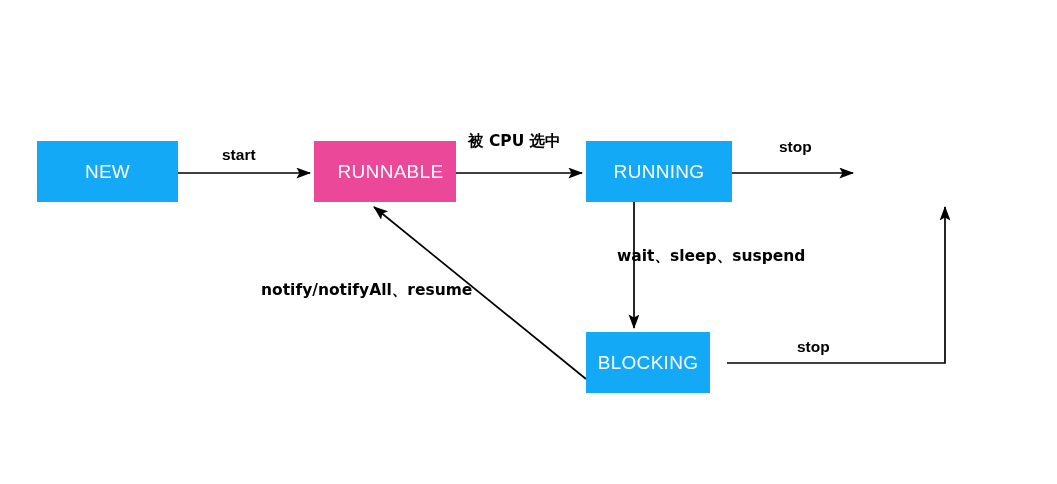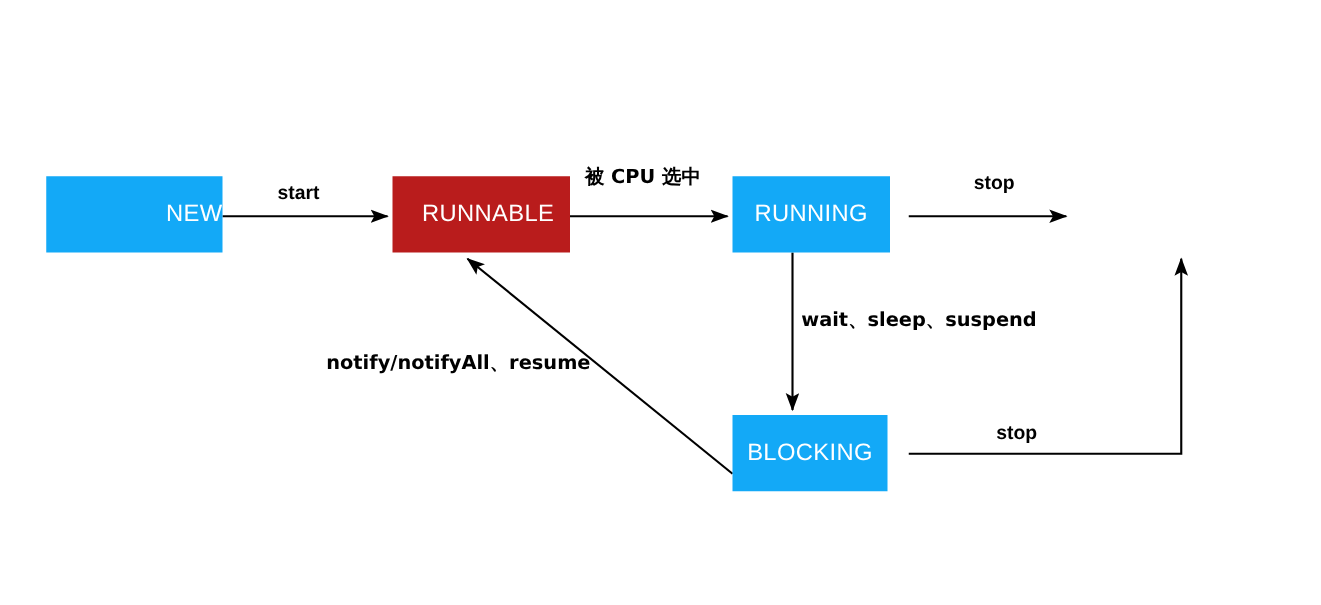--- a/index.html
+++ b/index.html
@@ -67,42 +67,42 @@
 
     <line x1="727" y1="173" x2="853" y2="173" stroke="#000000" stroke-width="1.7" marker-end="url(#arrowhead)"></line>
 
     <line x1="634" y1="202" x2="634" y2="328" stroke="#000000" stroke-width="1.7" marker-end="url(#arrowhead)"></line>
 
     <path d="M727,363 L945,363 L945,207" fill="none" stroke="#000000" stroke-width="1.7" marker-end="url(#arrowhead)"></path>
 
     <line x1="586" y1="379" x2="374" y2="207" stroke="#000000" stroke-width="1.7" marker-end="url(#arrowhead)"></line>
   </svg>
 
-  <div class="node" style="left:37px; top:141px; width:141px; height:61px; background:#13A9F7;justify-content:flex-end;">
+  <div class="node" style="left:37px; top:141px; width:141px; height:61px; background:#13A9F7;">
     <span>NEW</span>
   </div>
 
-  <div class="node" style="left:314px; top:141px; width:142px; height:61px; background:#b91c1c;padding-left:11px;">
+  <div class="node" style="left:314px; top:141px; width:142px; height:61px; background:#ec4899;padding-left:11px;">
     <span>RUNNABLE</span>
   </div>
 
-  <div class="node" style="left:586px; top:141px; width:126px; height:61px; background:#13A9F7;">
+  <div class="node" style="left:586px; top:141px; width:146px; height:61px; background:#13A9F7;">
     <span>RUNNING</span>
   </div>
 
 
   <div class="node" style="left:586px; top:332px; width:124px; height:61px; background:#13A9F7;">
     <span>BLOCKING</span>
   </div>
 
   <div class="edge-label" style="left:222px; top:146px;text-align:center;">start</div>
 
   <div class="edge-label cjk" style="left:468px; top:131px;text-align:right;">被 CPU 选中</div>
 
   <div class="edge-label" style="left:779px; top:138px;">stop</div>
 
-  <div class="edge-label cjk" style="left:641px; top:246px;">wait、sleep、suspend</div>
+  <div class="edge-label cjk" style="left:617px; top:246px;">wait、sleep、suspend</div>
 
   <div class="edge-label" style="left:797px; top:338px;">stop</div>
 
   <div class="edge-label cjk" style="left:261px; top:280px;">notify/notifyAll、resume</div>
 
 </div>
 
 </body></html>

